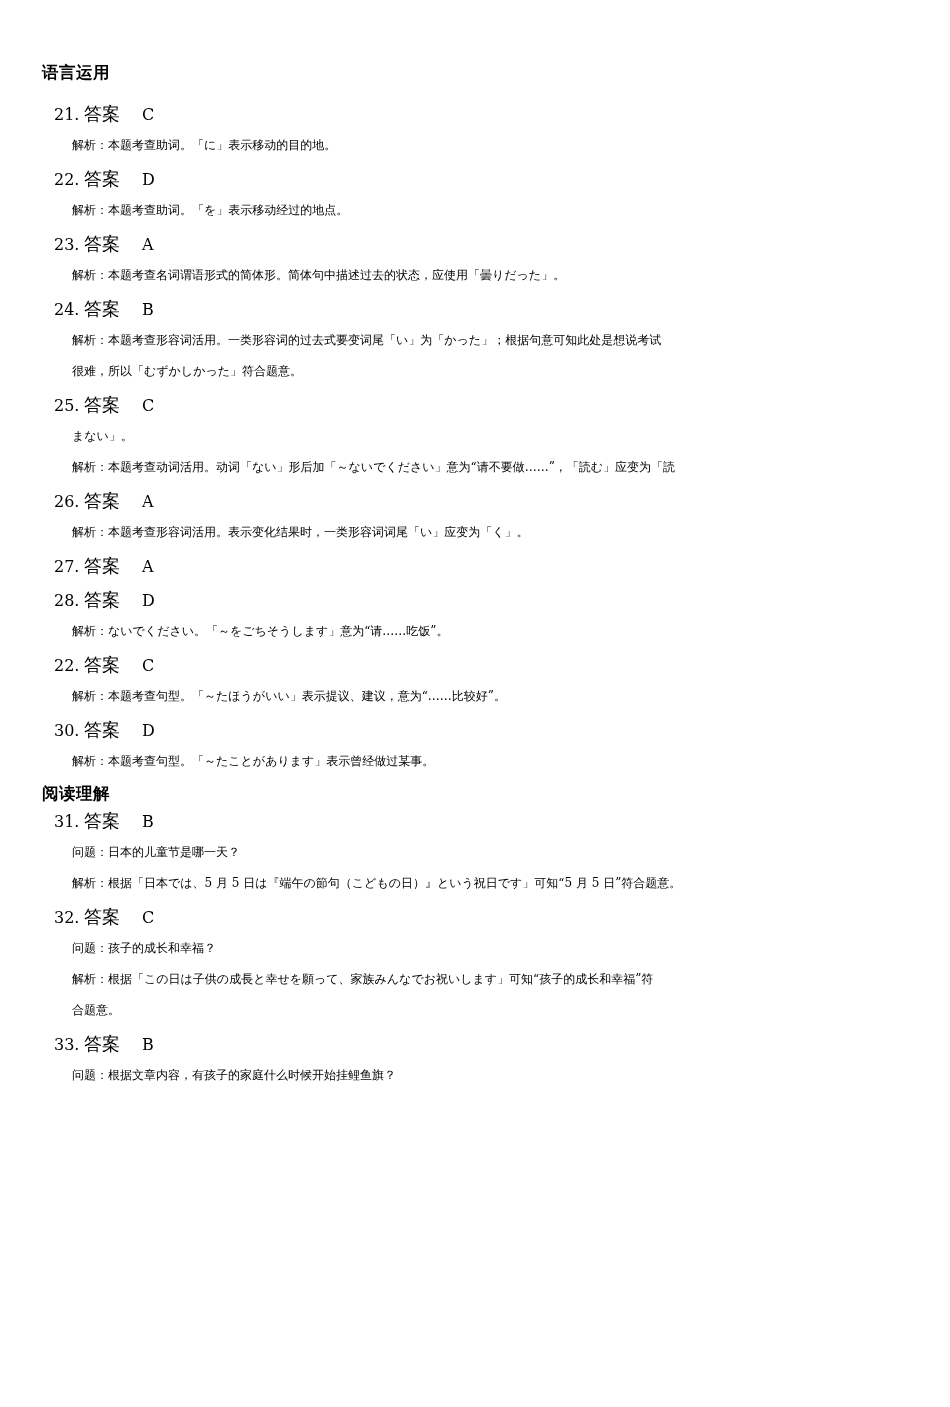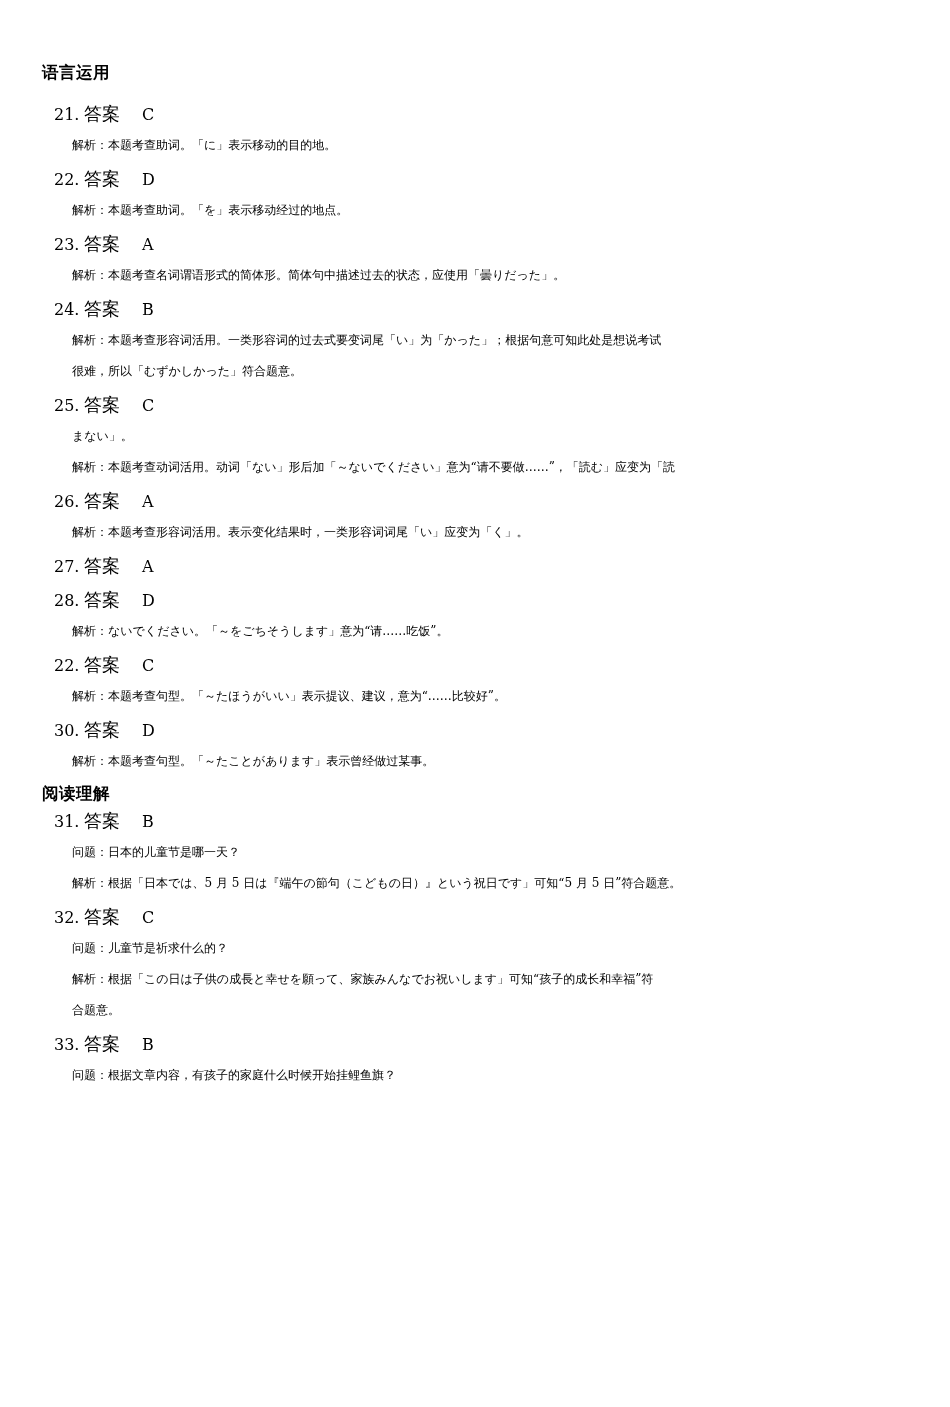--- a/index.html
+++ b/index.html
@@ -191,21 +191,21 @@
       <div class="detail-line">
         <span class="tag">解析</span><span>：根据「日本では、5 月 5 日は『端午の節句（こどもの日）』という祝日です」可知“5 月 5 日”符合题意。</span>
       </div>
     </div>
 
     <div class="item">
       <div class="answer-line">
         <span class="num">32.</span><span class="ans-label">答案</span><span class="ans-val">C</span>
       </div>
       <div class="detail-line">
-        <span class="tag">问题</span><span>：儿童节是祈求什么的？</span>
+        <span class="tag">问题</span><span>：孩子的成长和幸福？</span>
       </div>
       <div class="detail-line">
         <span class="tag">解析</span><span>：根据「この日は子供の成長と幸せを願って、家族みんなでお祝いします」可知“孩子的成长和幸福”符</span>
       </div>
       <div class="detail-line">
         <span>合题意。</span>
       </div>
     </div>
 
     <div class="item">

